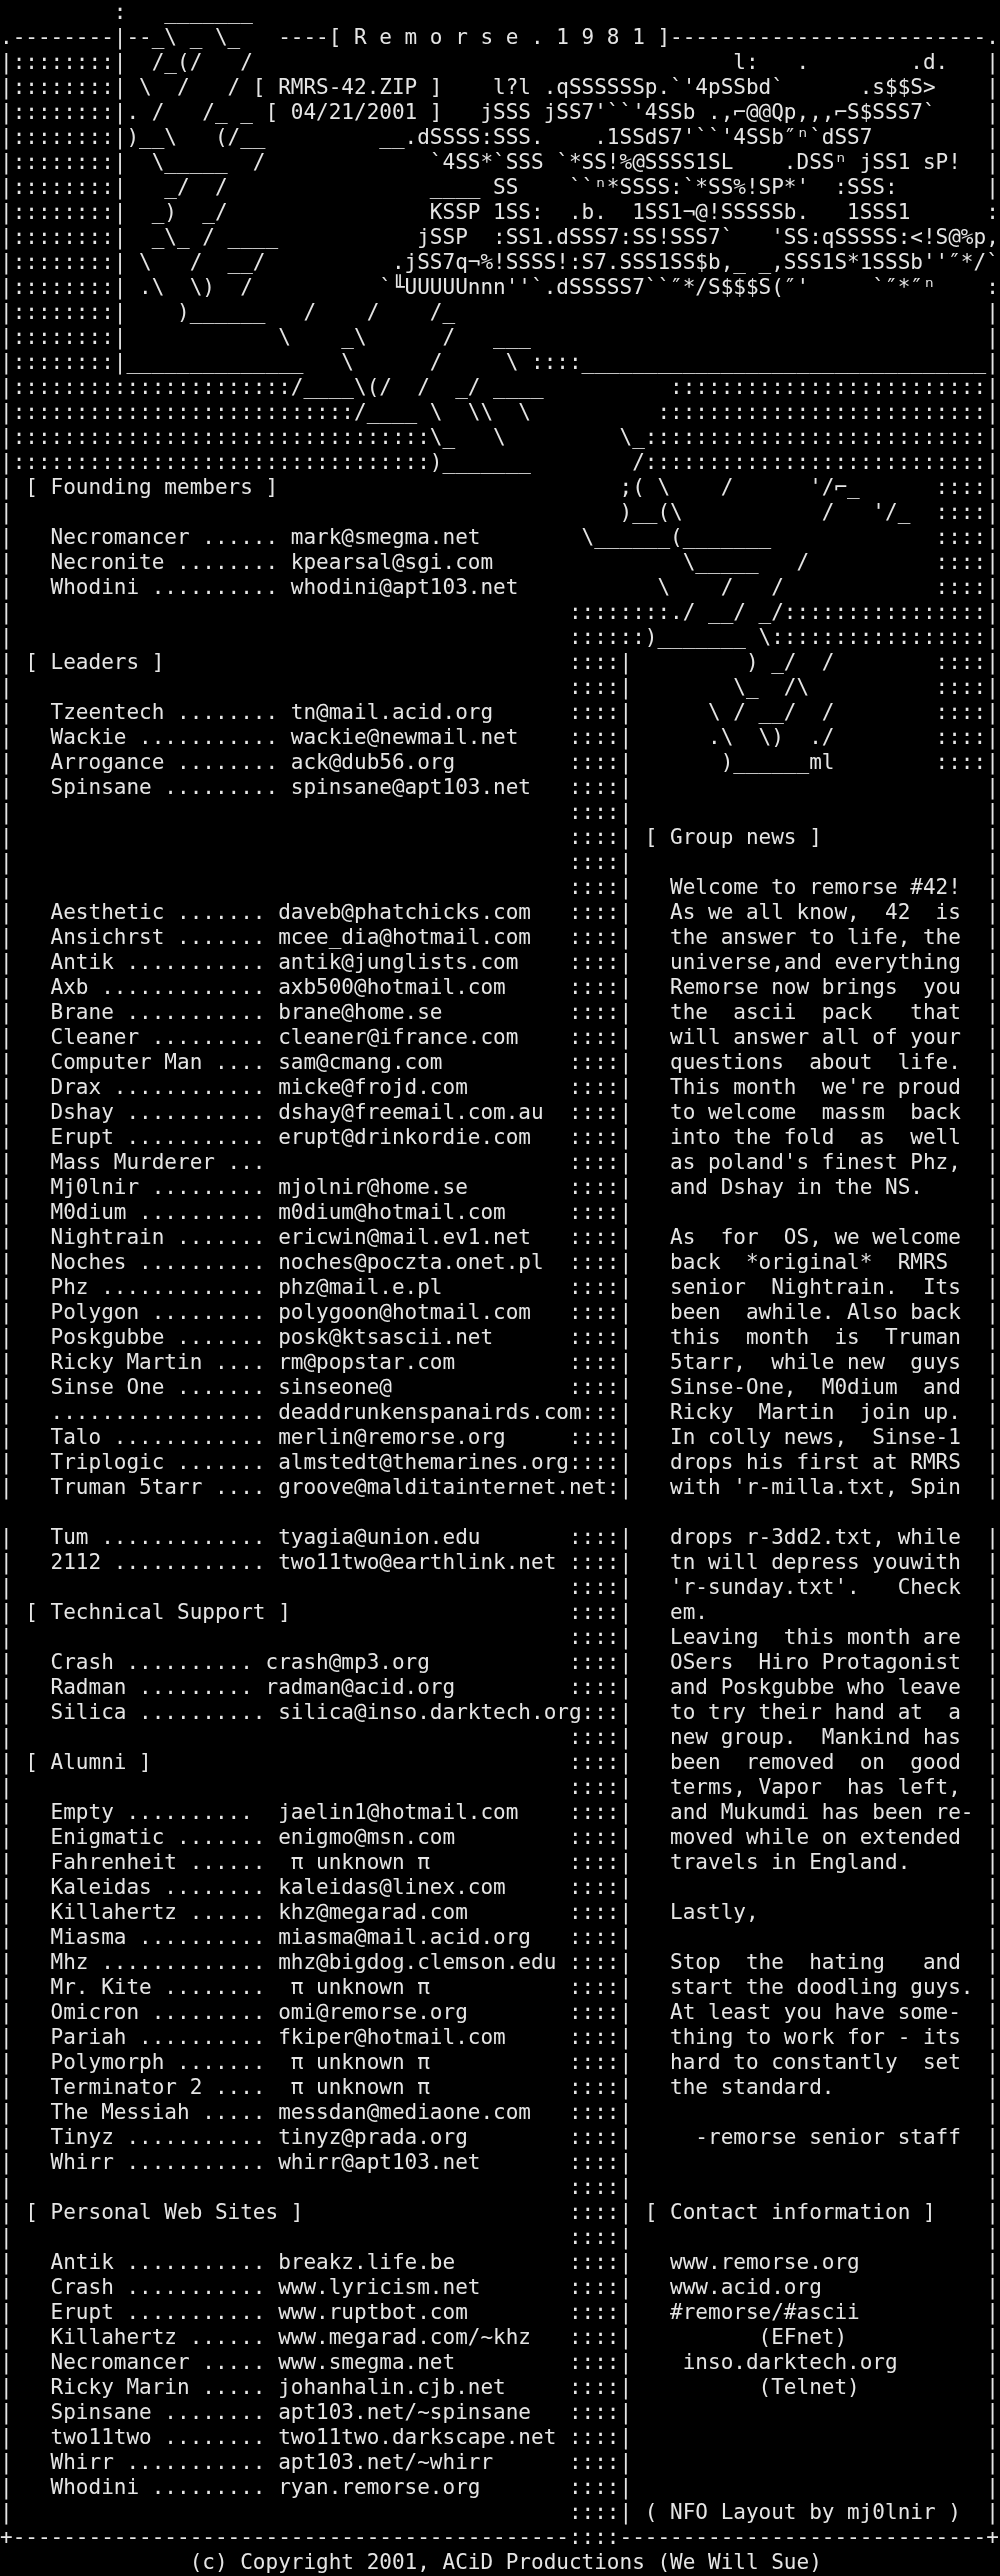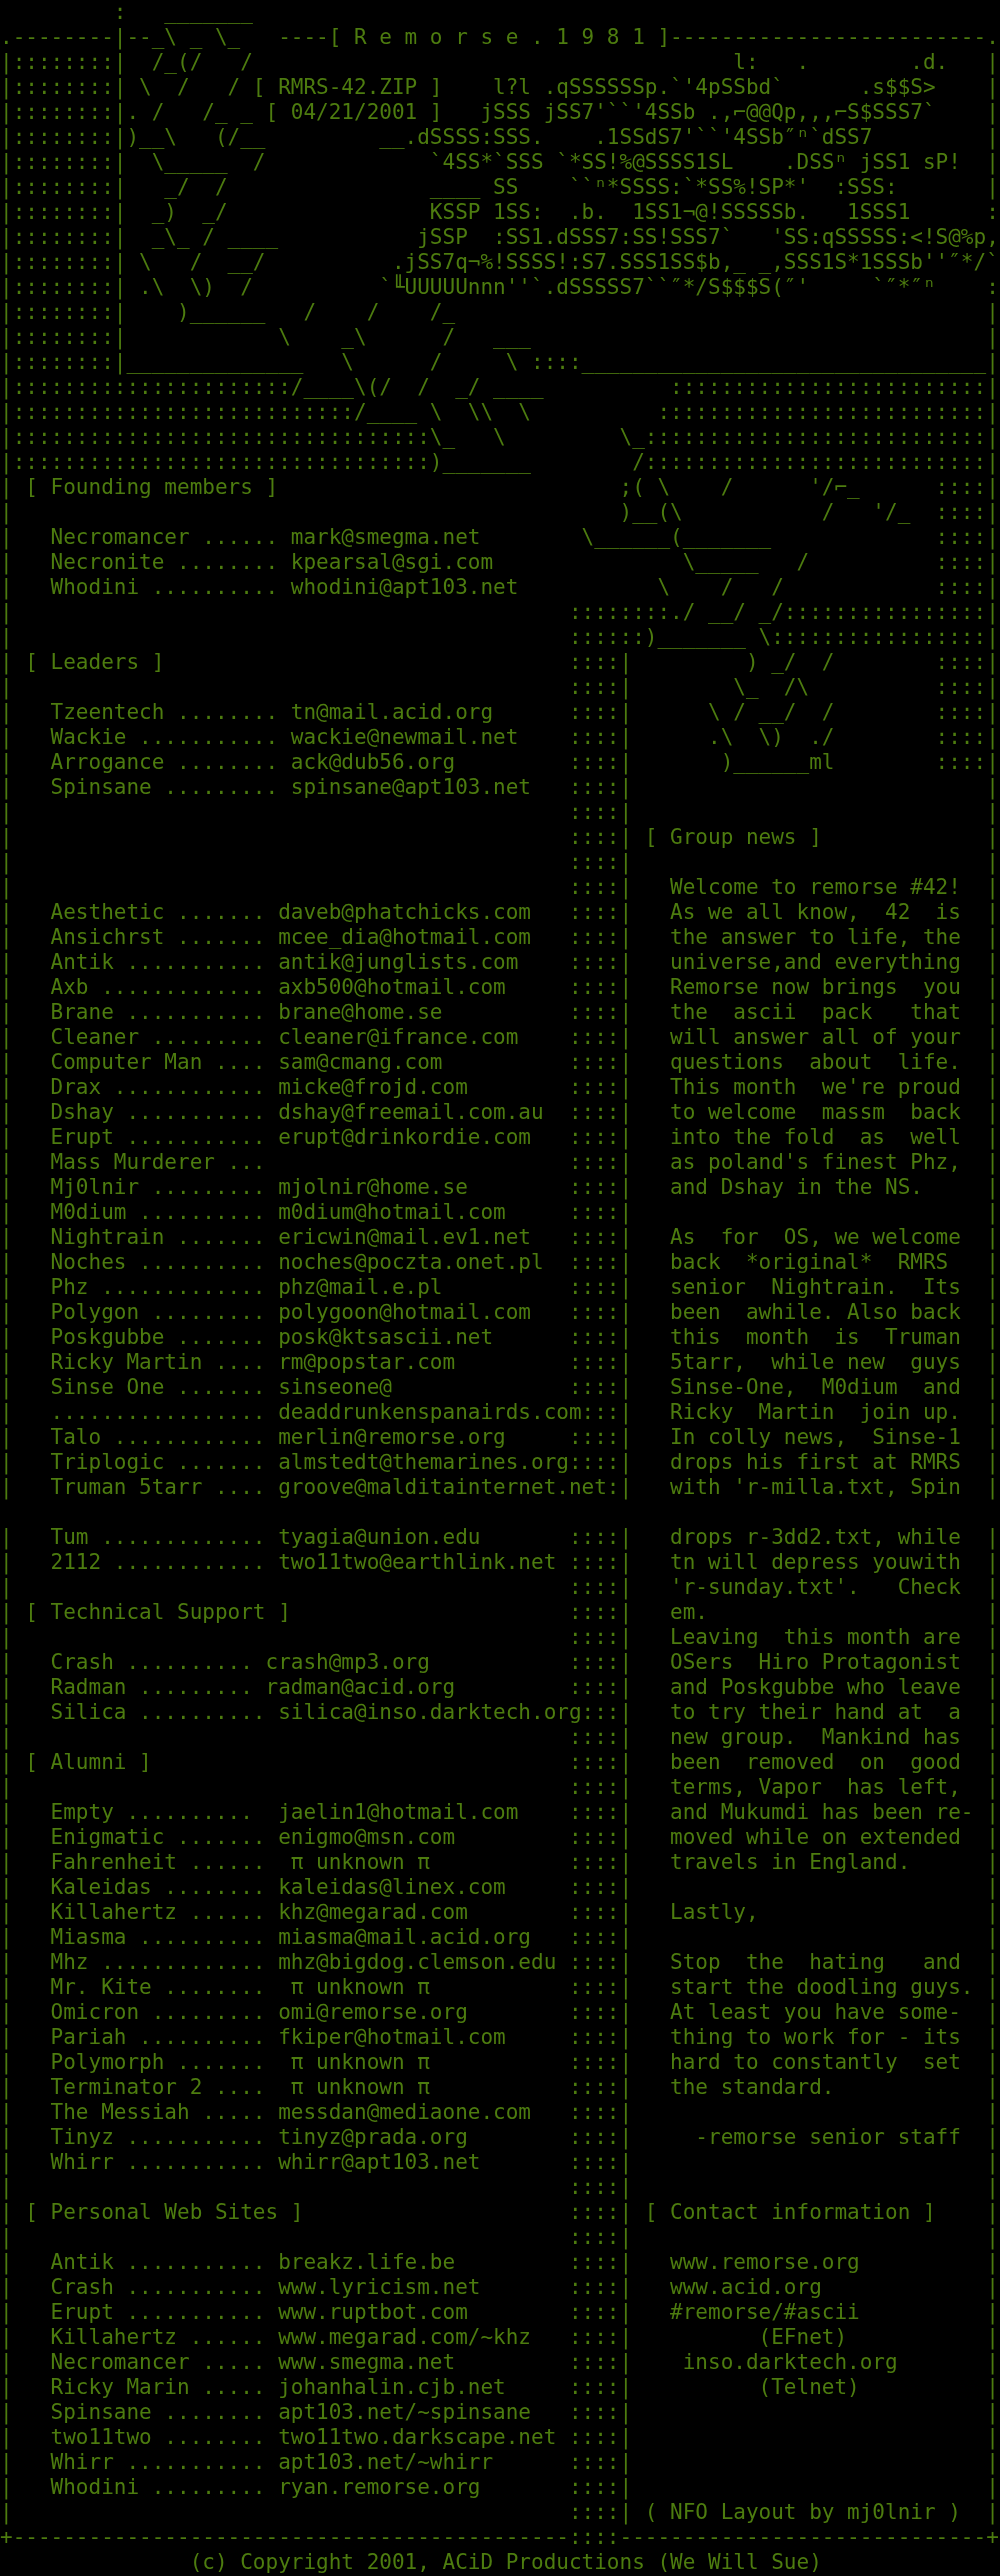--- a/index.html
+++ b/index.html
@@ -14,21 +14,21 @@
     background: #000000;
     overflow: hidden;
   }
   pre.nfo {
     margin: 0;
     padding: 0;
     font-family: "DejaVu Sans Mono", "Liberation Mono", monospace;
     font-size: 21px;      
     line-height: 25px;       
     letter-spacing: 0;
-    color: #4d7c0f;
+    color: #e5e5e5;
     background: #000000;
     white-space: pre;
   }
 </style>
 </head>
 <body>
 
 <div class="screen">
   <pre class="nfo">         :   _______
 .--------|--_\ _ \_   ----[ R e m o r s e . 1 9 8 1 ]-------------------------.

